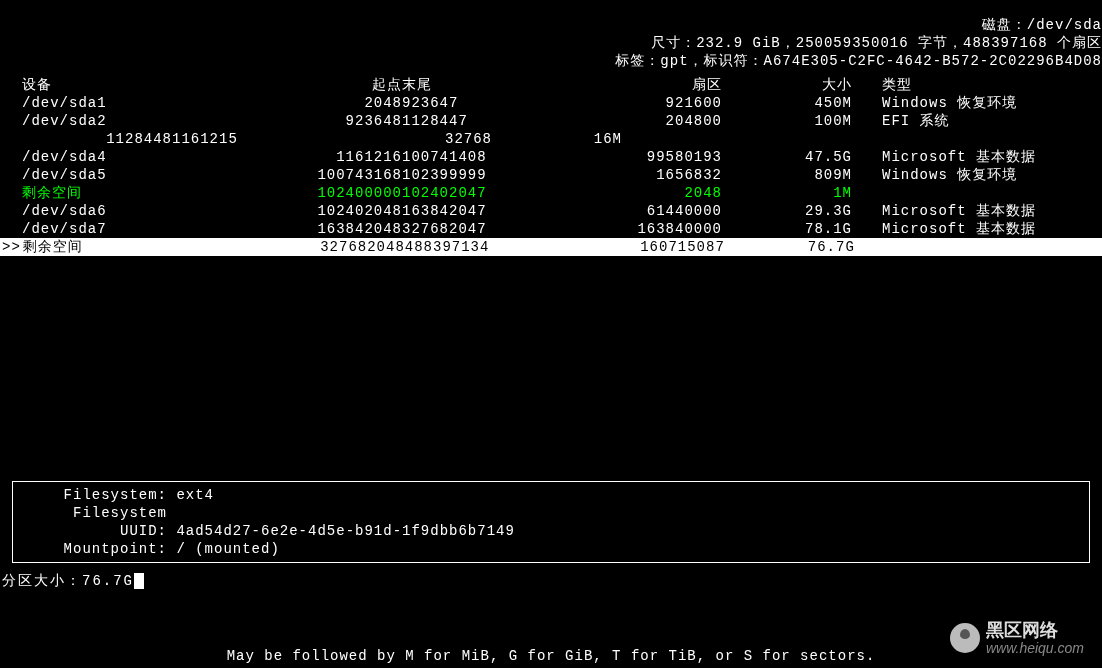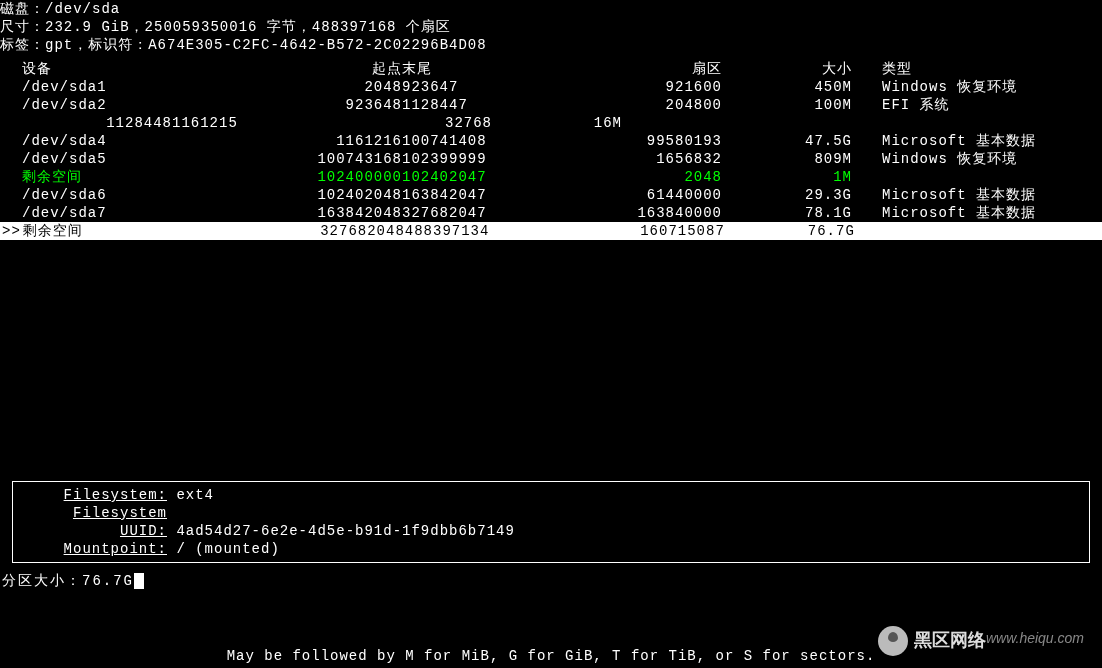--- a/index.html
+++ b/index.html
@@ -12,22 +12,22 @@
       color: #fff;
       font-family: "Courier New", monospace;
       font-size: 14px;
       letter-spacing: 1px;
       width: 1102px;
       height: 668px;
       overflow: hidden;
       position: relative;
     }
     .header {
-      text-align: left;
-      padding-top: 0;
+      text-align: right;
+      padding-top: 16px;
     }
     .header-line {
       line-height: 18px;
     }
     .table-container {
       margin-top: 6px;
     }
     .table-row {
       display: flex;
       padding-left: 22px;
@@ -68,21 +68,20 @@
       left: 12px;
       right: 12px;
       border: 1px solid #fff;
       padding: 4px 6px;
       line-height: 18px;
     }
     .info-label {
       display: inline-block;
       width: 148px;
       text-align: right;
-      text-decoration: underline;
     }
     .input-line {
       position: absolute;
       bottom: 78px;
       left: 2px;
       letter-spacing: 2px;
     }
     .cursor {
       display: inline-block;
       width: 10px;
@@ -121,21 +120,21 @@
       position: absolute;
       top: 6px;
       left: 10px;
       width: 10px;
       height: 10px;
       background: #555;
       border-radius: 50% 50% 50% 50% / 60% 60% 40% 40%;
     }
     .watermark-text {
       display: flex;
-      flex-direction: row;
+      flex-direction: column;
       line-height: 1.1;
     }
     .watermark-main {
       color: #ddd;
       font-weight: bold;
       font-size: 18px;
     }
     .watermark-sub {
       color: #888;
       font-size: 14px;

